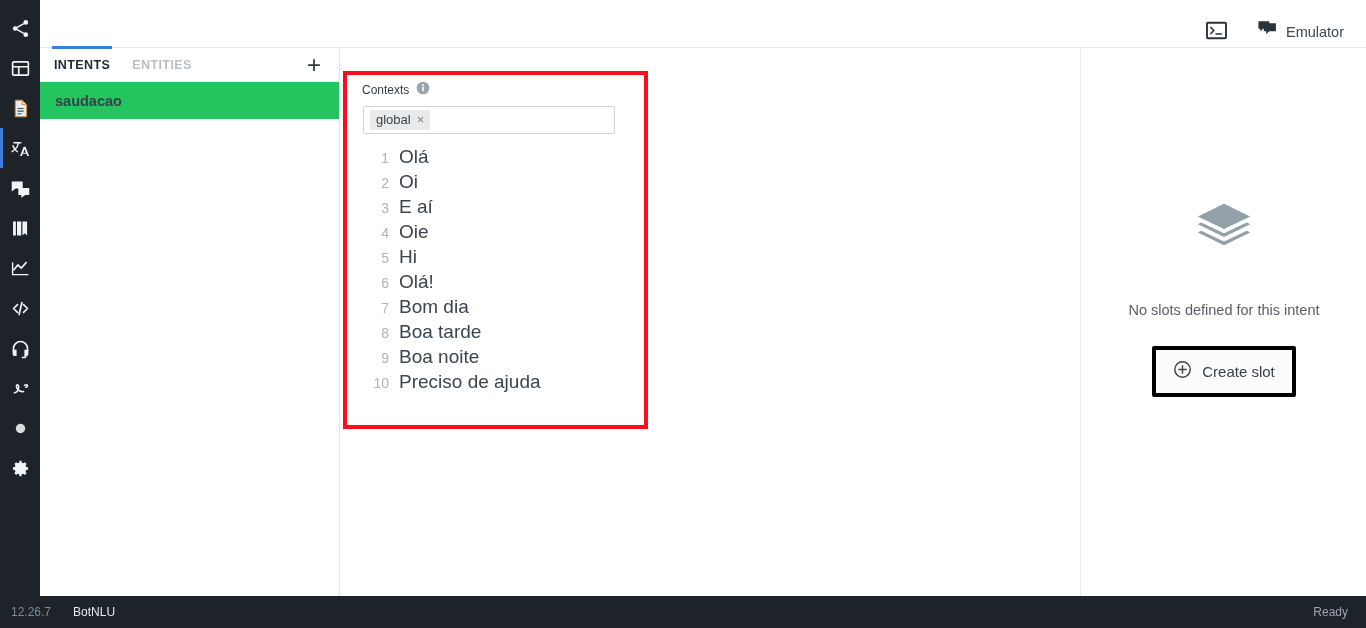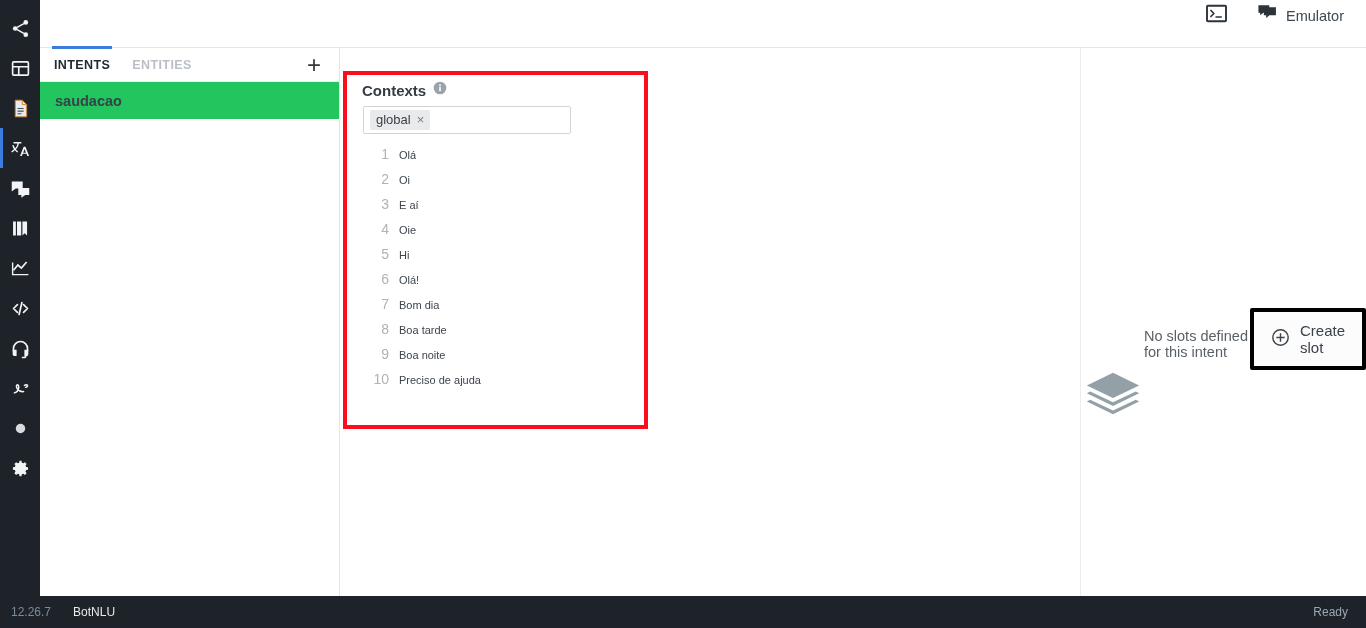--- a/index.html
+++ b/index.html
@@ -48,21 +48,21 @@
   }
 
   
   #topbar {
     position: absolute;
     left: 40px; top: 0;
     width: 1326px; height: 48px;
     background: #ffffff;
     border-bottom: 1px solid #e6e6e6;
     display: flex;
-    align-items: flex-start;
+    align-items: flex-end;
     justify-content: flex-end;
     padding-right: 18px;
   }
   #console-btn {
     display: flex;
     align-items: center;
     justify-content: center;
     width: 30px; height: 30px;
     cursor: pointer;
     margin-right: 22px;
@@ -148,28 +148,28 @@
     border-right: 1px solid #ececec;
   }
   #contexts-head {
     position: absolute;
     left: 21px; top: 33px;
     display: flex;
     align-items: center;
     gap: 7px;
   }
   #contexts-head .ttl {
-    font-size: 15px;
-    font-weight: bold;
+    font-size: 12px;
+    font-weight: normal;
     color: #343c44;
   }
   #contexts-input {
     position: absolute;
     left: 22px; top: 58px;
-    width: 208px; height: 28px;
+    width: 252px; height: 28px;
     border: 1px solid #d4d4d4;
     border-radius: 2px;
     background: #fff;
     display: flex;
     align-items: center;
     padding-left: 6px;
     cursor: text;
   }
   .chip {
     display: inline-flex;
@@ -199,40 +199,41 @@
     cursor: text;
   }
   .phrase-num {
     width: 26px;
     text-align: right;
     margin-right: 10px;
     font-size: 14px;
     color: #adb3b9;
   }
   .phrase-txt {
-    font-size: 11px;
+    font-size: 19px;
     color: #3c444c;
   }
 
   
   #annot {
     position: absolute;
     left: 343px; top: 71px;
     width: 305px; height: 358px;
     border: 4px solid #fc0d1b;
     pointer-events: none;
   }
 
   
   #slots {
     position: absolute;
     left: 1082px; top: 48px;
     width: 284px; height: 554px;
     background: #ffffff;
     display: flex;
+    flex-direction: column;
     align-items: center;
   }
   #slots-icon { margin-top: 150px; }
   #slots-msg {
     margin-top: 38px;
     font-size: 14.5px;
     color: #5a6067;
   }
   #create-slot {
     margin-top: 28px;

